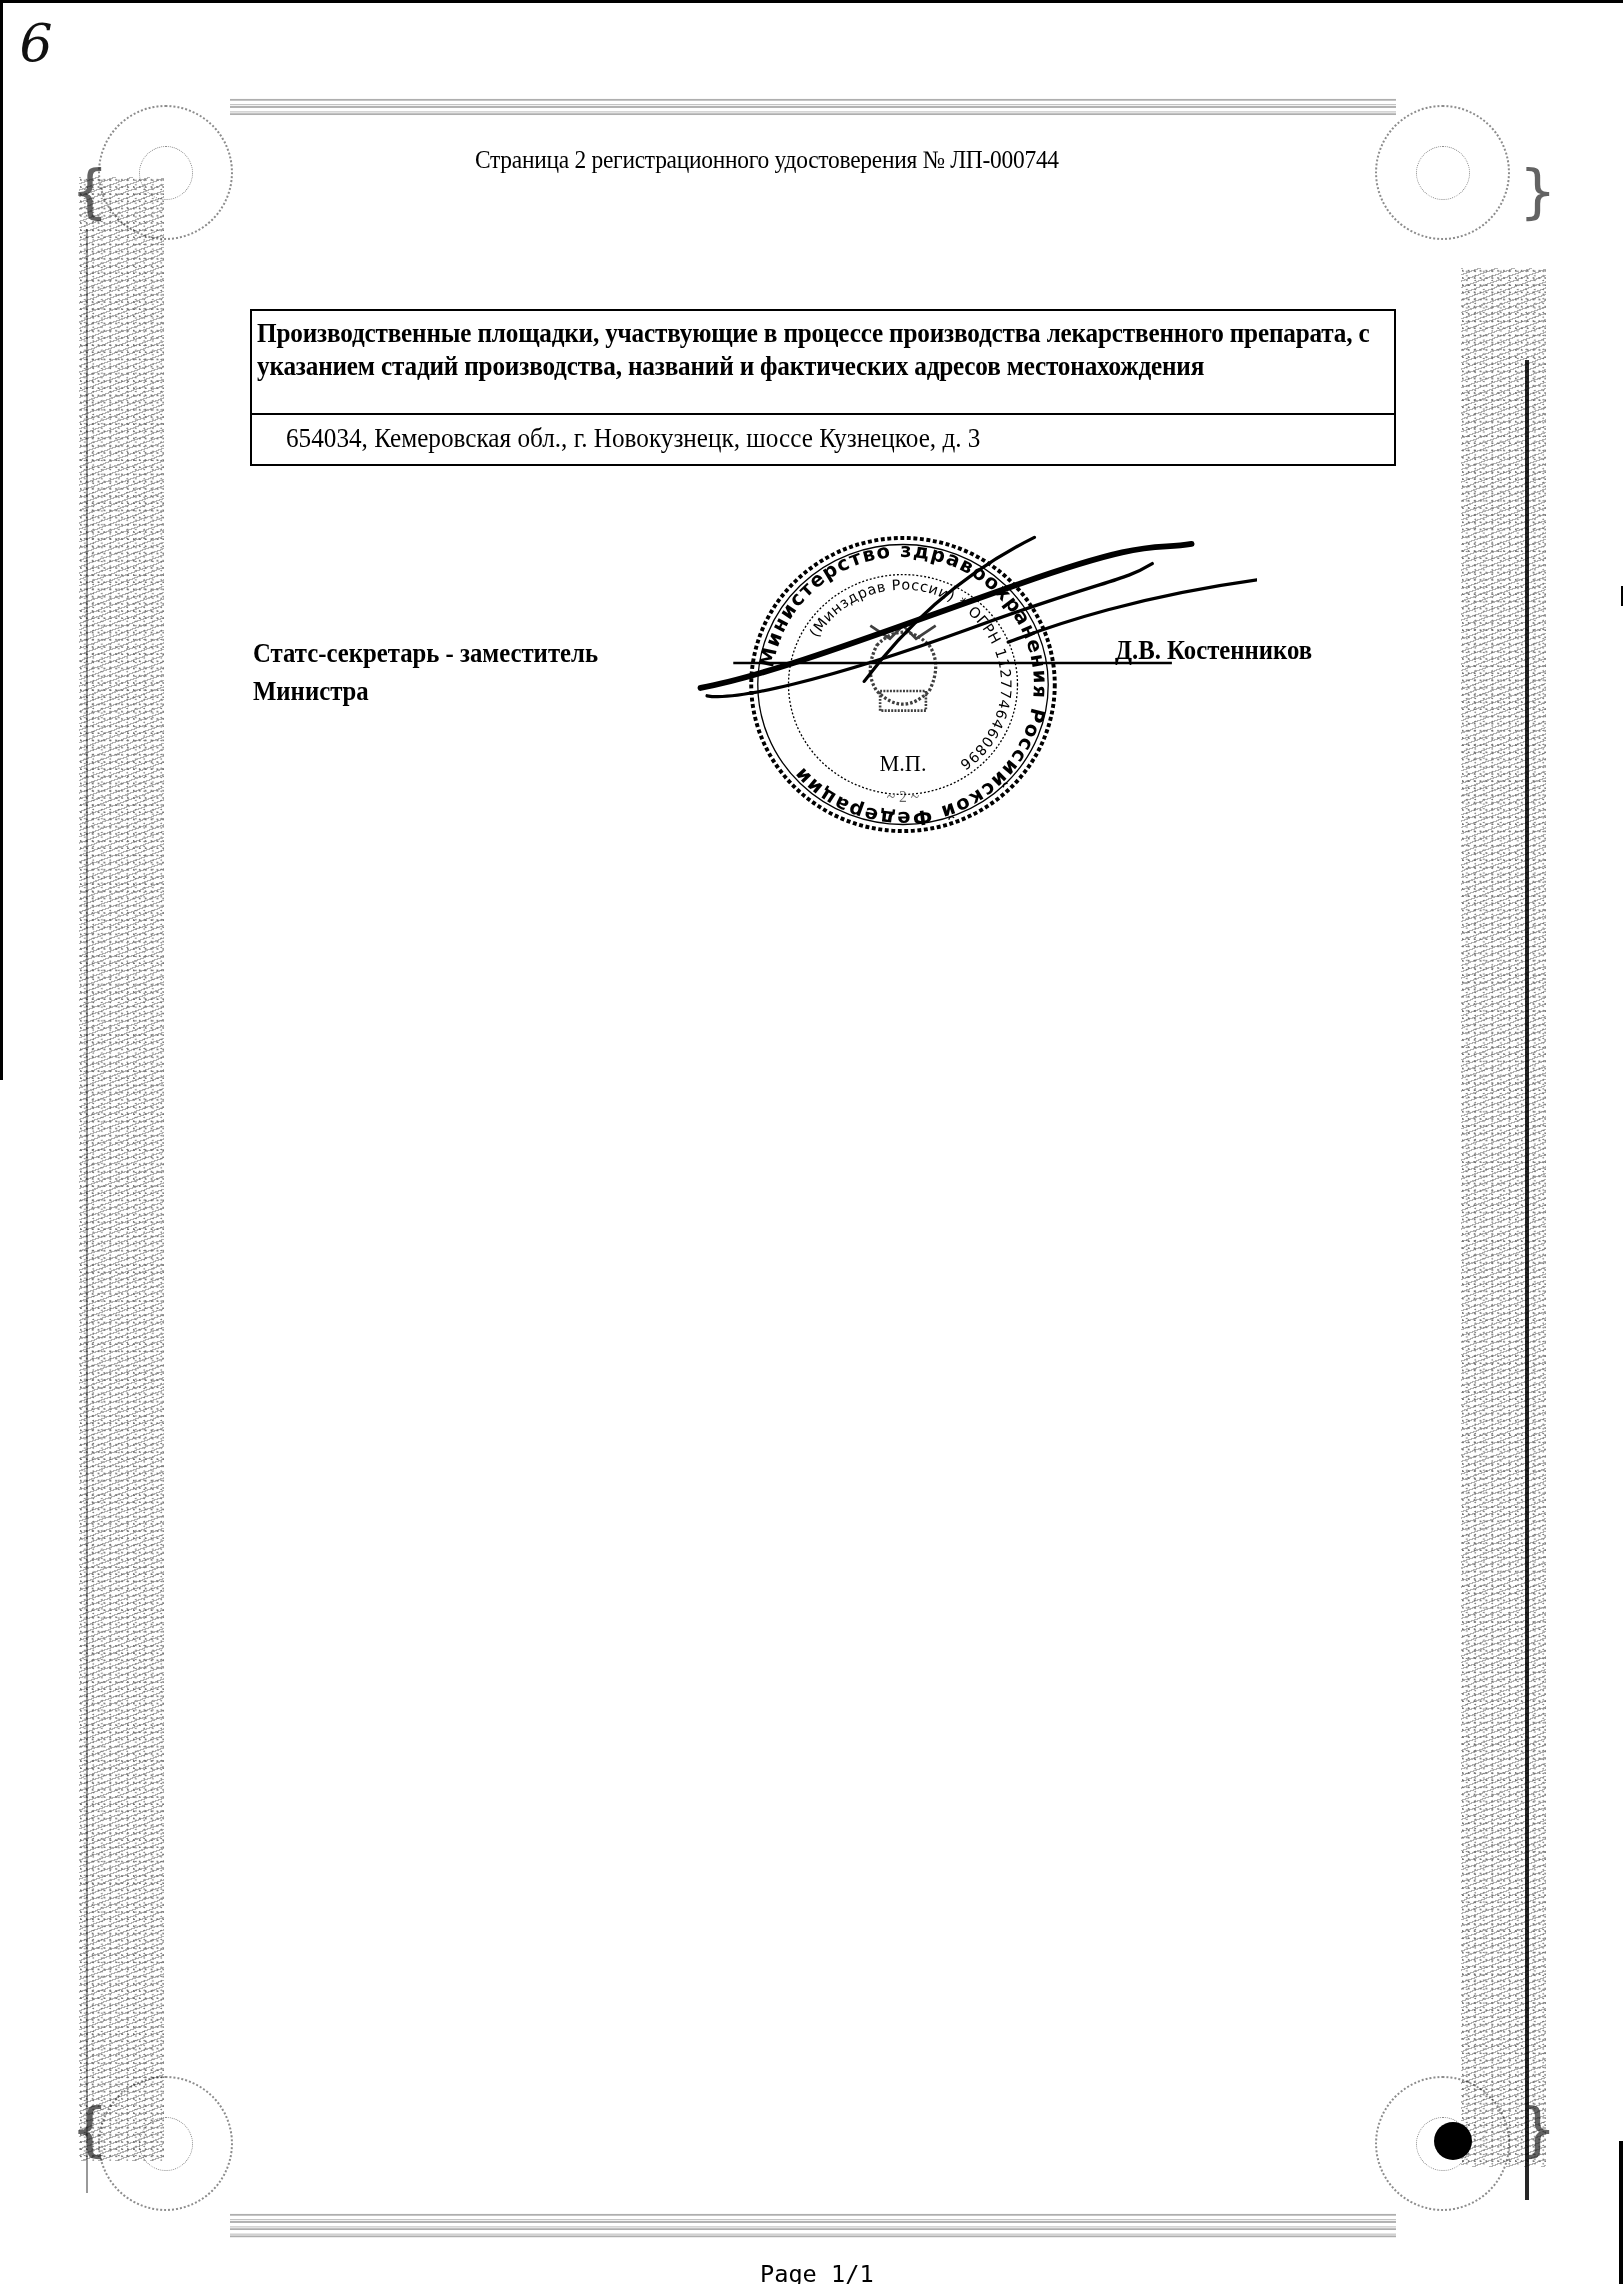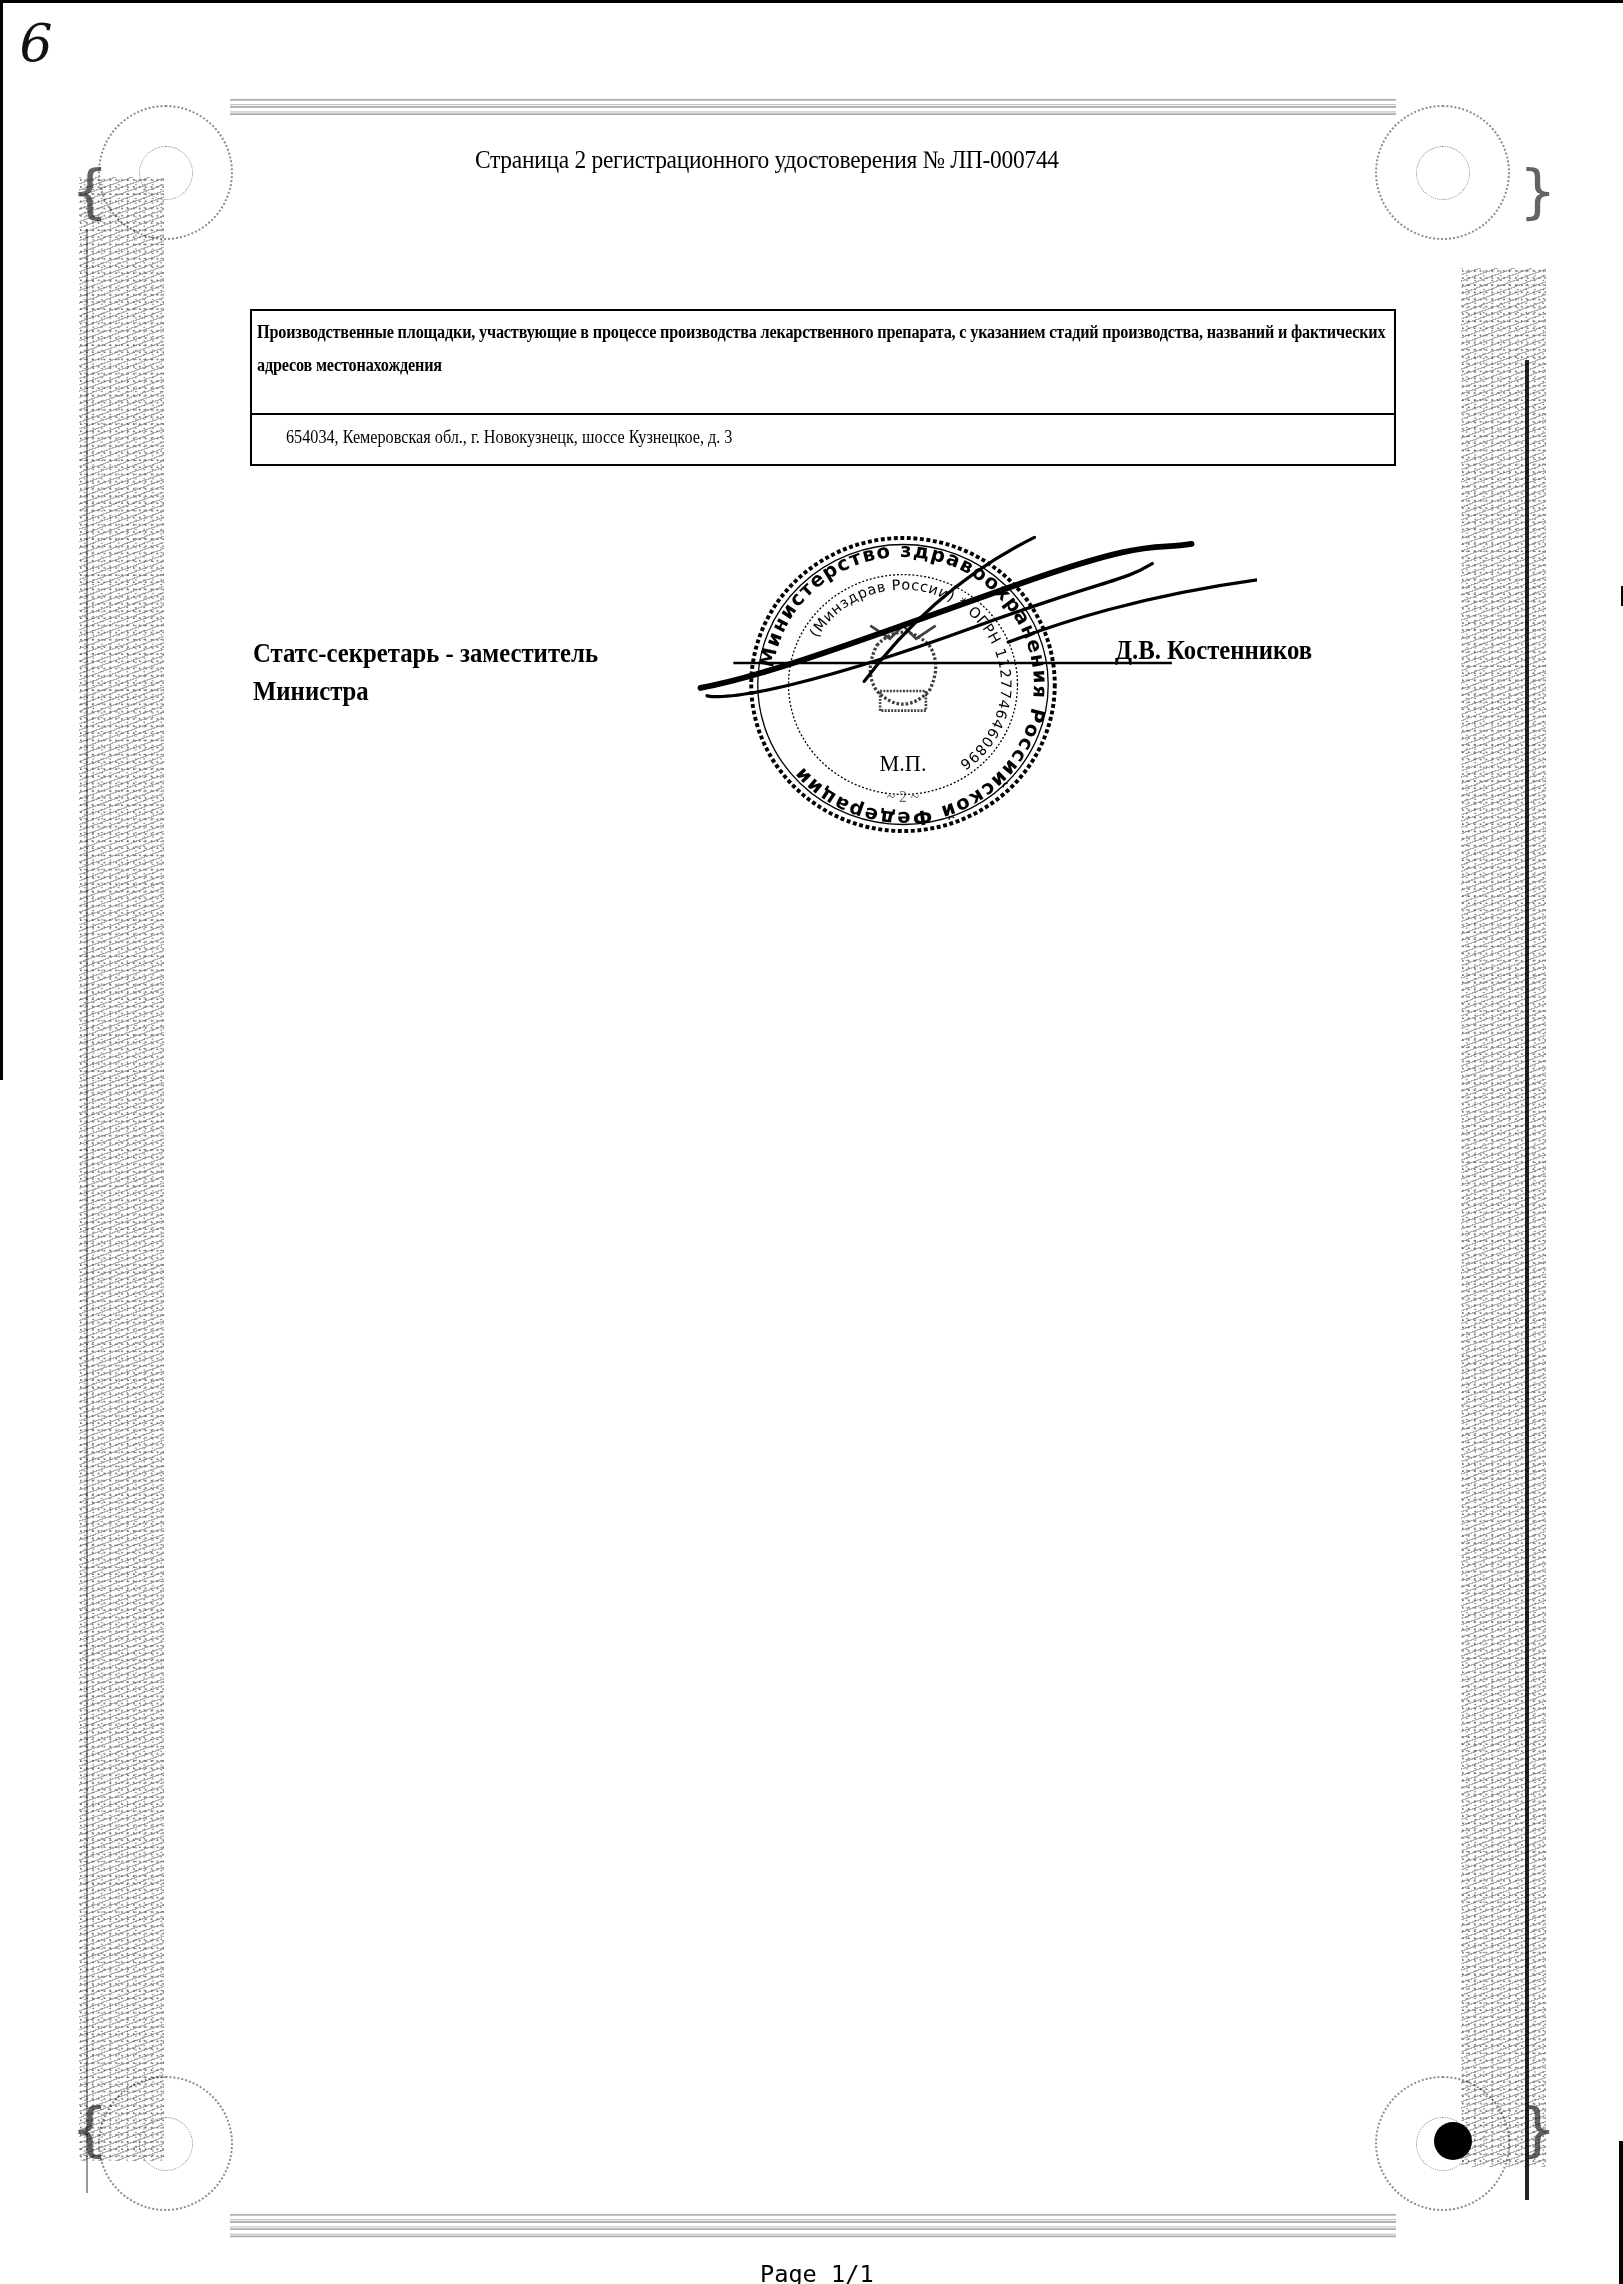--- a/index.html
+++ b/index.html
@@ -58,21 +58,21 @@
       position: absolute; left: 475px; top: 145px;
       font-size: 25.5px; letter-spacing: -0.3px; white-space: nowrap;
       transform: scaleX(0.92); transform-origin: left top;
     }
 
     
     .sites-table {
       position: absolute; left: 250px; top: 309px; width: 1146px;
       border: 2.6px solid #000; border-collapse: collapse; box-sizing: border-box;
     }
-    .sites-table td { border: 2px solid #000; padding: 5.2px 5.2px; vertical-align: top; font-size: 18px; line-height: 33px; }
+    .sites-table td { border: 2px solid #000; padding: 5.2px 5.2px; vertical-align: top; font-size: 28px; line-height: 33px; }
     .sites-table .head-cell { font-weight: bold; height: 92px; letter-spacing: -0.2px; }
     .sites-table .role-cell { font-style: italic; width: 642px; height: 64px; }
     .sites-table .org-cell { height: 64px; }
     .sites-table .addr-cell { height: 38px; padding-left: 34px; }
     .cell-text { display: inline-block; transform: scaleX(0.9); transform-origin: left top; white-space: nowrap; }
     .wrap-text { display: block; transform: scaleX(0.9); transform-origin: left top; width: 111%; }
 
     
     .signer-title {
       position: absolute; left: 253px; top: 634px; font-size: 27.5px; font-weight: bold; line-height: 38px;

